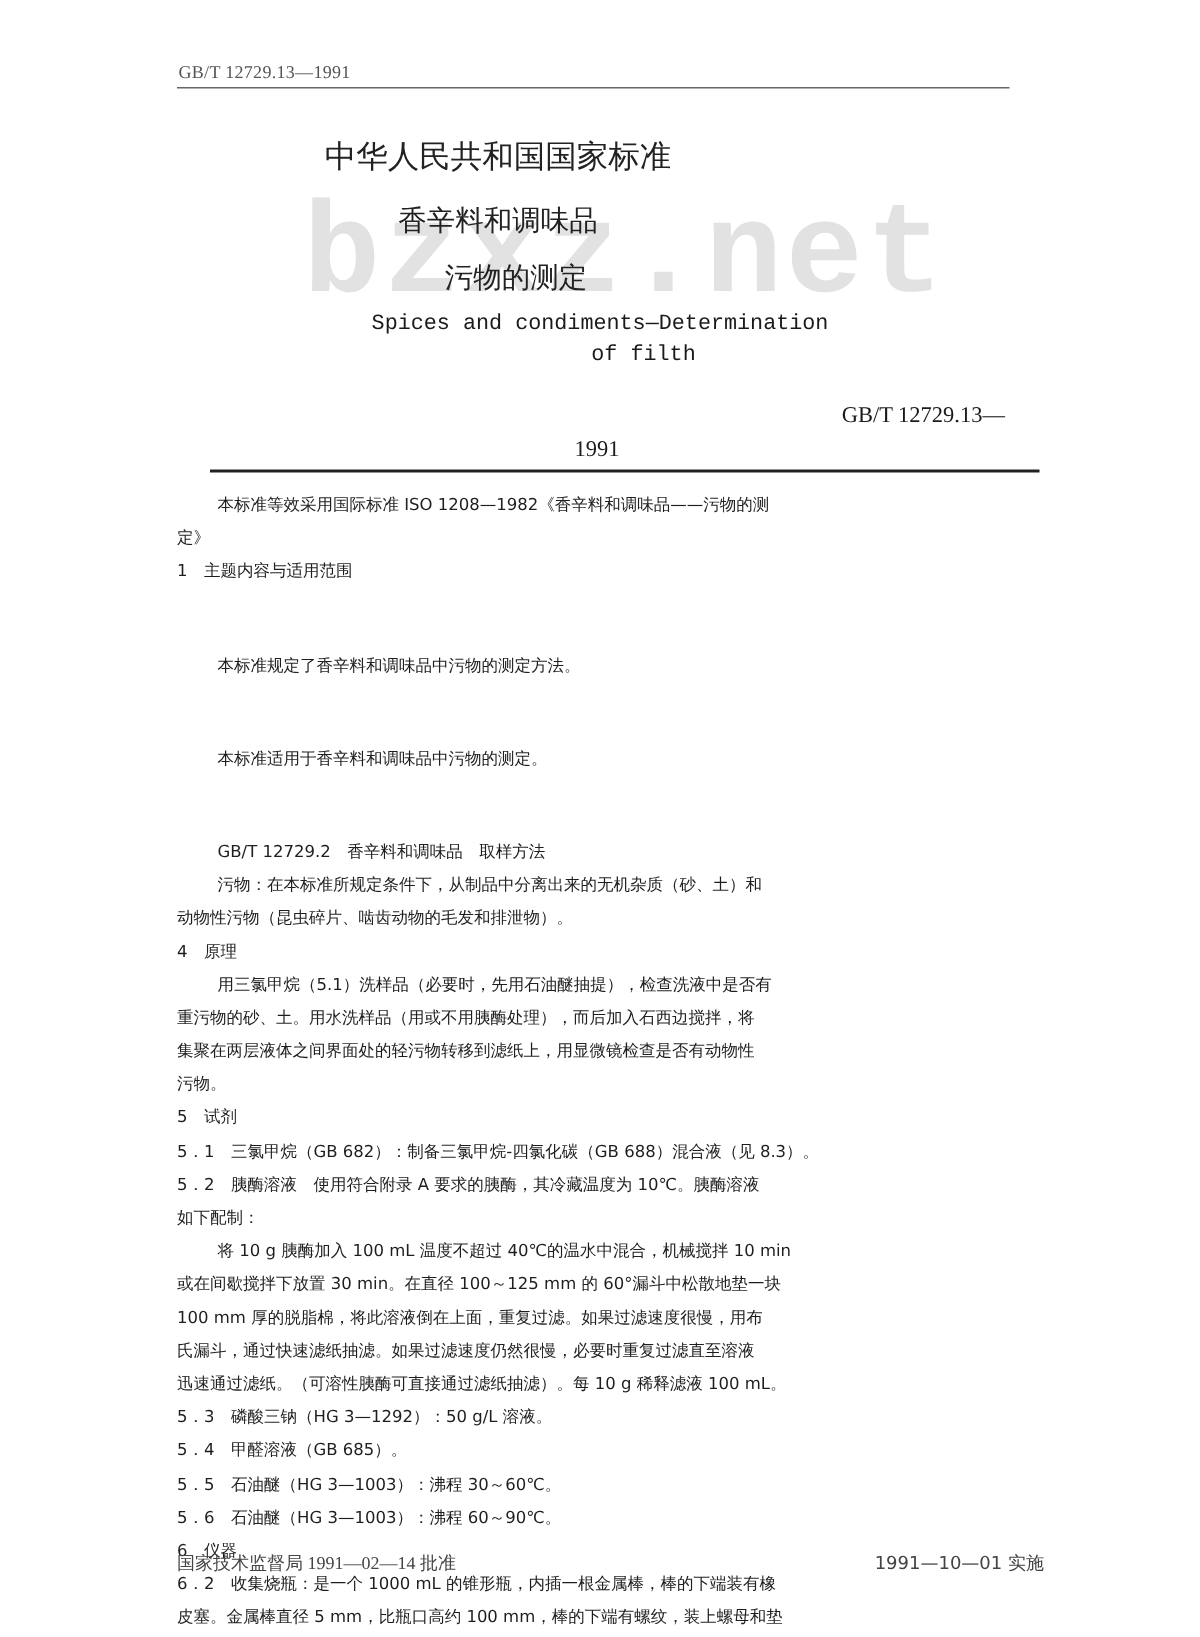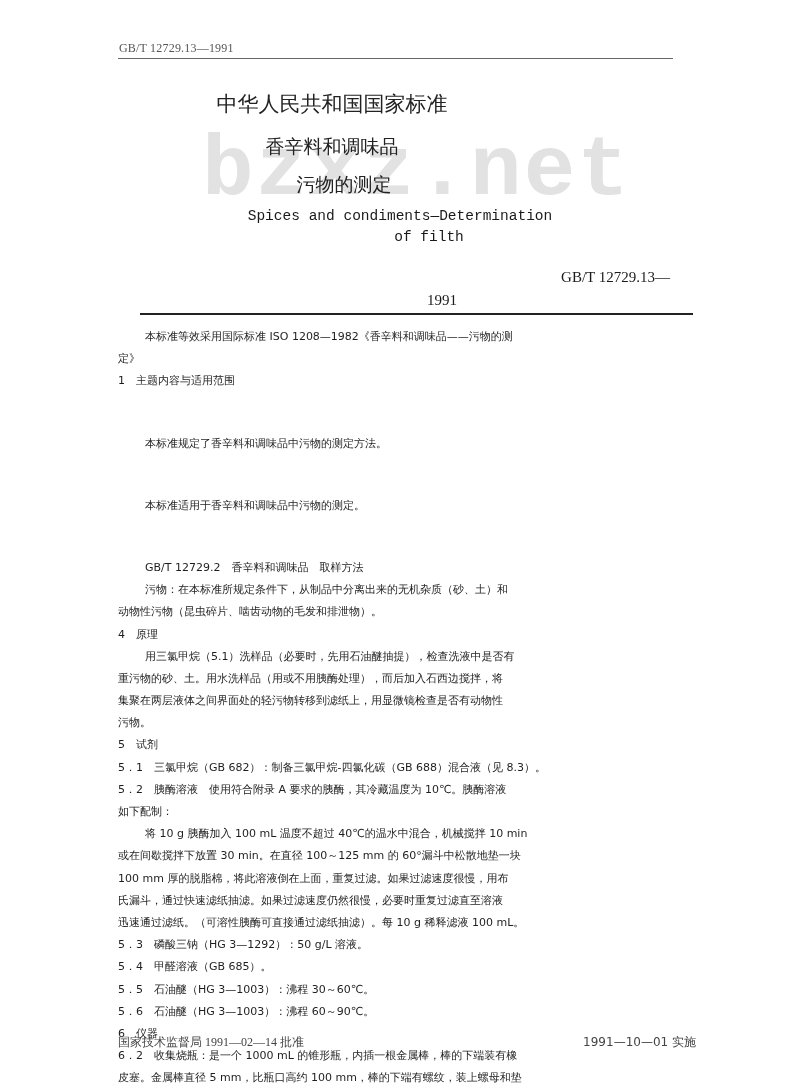--- a/index.html
+++ b/index.html
@@ -12,21 +12,21 @@
   .watermark { left: 202px; top: 128px; font-family: Liberation Mono, monospace; font-weight: bold;
                font-size: 86px; line-height: 86px; color: #e2e2e2; letter-spacing: 2px; z-index: 0; }
   .title { left: 0; width: 664px; text-align: center; z-index: 1; font-family: "DejaVu Sans", sans-serif; color: #222; }
   .t1 { top: 90px; font-size: 21px; }
   .t2 { top: 134px; font-size: 19px; }
   .t3 { top: 172px; font-size: 19px; padding-left: 12px; }
   .en { left: 0; width: 800px; text-align: center; font-family: "Liberation Mono", monospace; font-size: 14.5px; z-index: 1; }
   .en1 { top: 208px; }
   .en2 { top: 229px; margin-left: 29px; }
   .stdno { right: 130px; top: 269px; font-family: "Liberation Serif", serif; font-size: 15px; }
-  .stdyear { left: 383px; top: 292px; font-family: "Liberation Serif", serif; font-size: 15px; margin-left: 44px; }
+  .stdyear { left: 383px; top: 292px; font-family: "Liberation Serif", serif; font-size: 15px; }
   .thick-rule { left: 140px; top: 313px; width: 553px; height: 2px; background: #222; }
   .body { left: 118px; top: 326px; width: 565px; font-family: "DejaVu Sans", sans-serif; font-size: 11px;
           line-height: 22.2px; color: #1e1e1e; }
   .line { white-space: nowrap; height: 22.2px; overflow: visible; }
   .ind2 { padding-left: 27px; }
   .ind1 { padding-left: 27px; margin-top: 40px; }
   .foot-left { left: 118px; top: 1034px; font-size: 12px; color: #444; font-family: Liberation Serif, serif; }
   .foot-right { right: 104px; top: 1034px; font-size: 12px; color: #444; font-family: "DejaVu Sans", sans-serif; }
 </style>
 </head>

